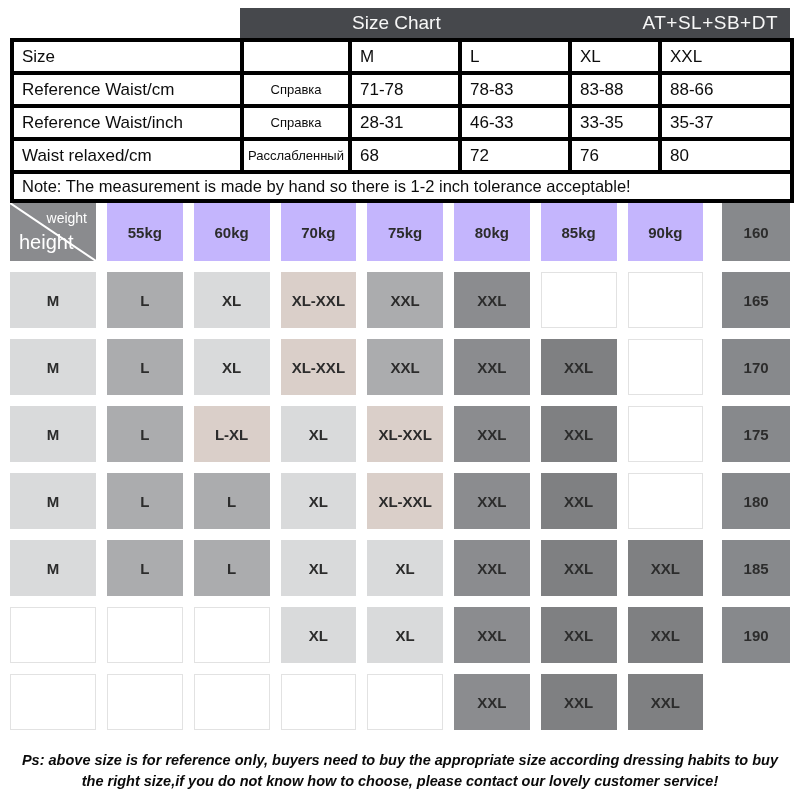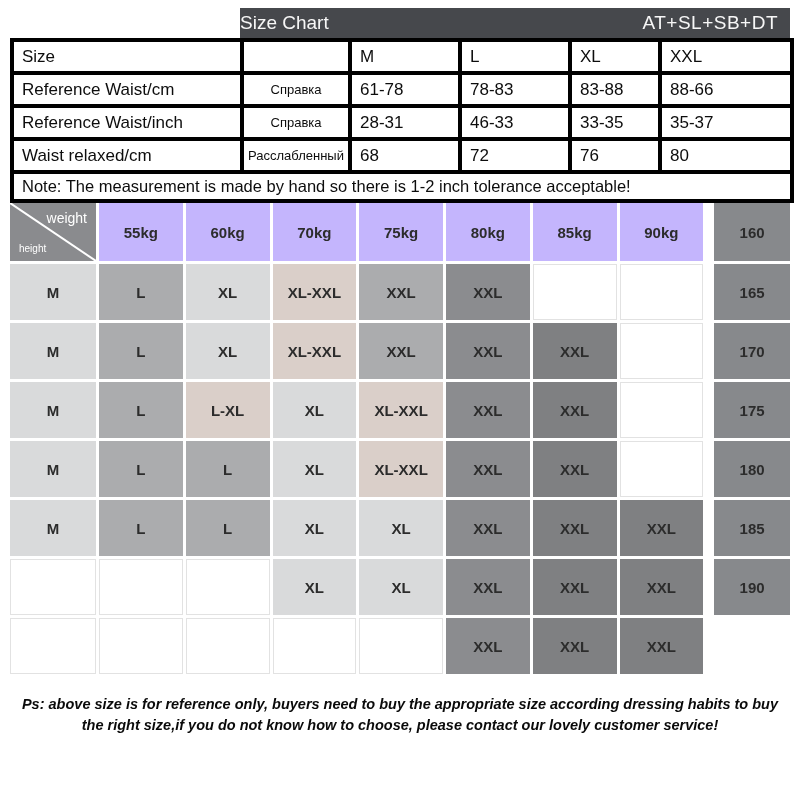--- a/index.html
+++ b/index.html
@@ -12,21 +12,21 @@
   }
   .page { width:800px; height:800px; padding:8px 10px 0 10px; }
 
   
   .sc-header {
     margin-left:230px; width:550px; height:30px;
     background:#46484c; color:#f7f7f7;
     display:flex; align-items:center;
     font-size:19px;
   }
-  .sc-title { }
+  .sc-title { margin-left:112px; }
   .sc-code  { margin-left:auto; margin-right:12px; letter-spacing:.5px; }
 
   table.sc { border-collapse:collapse; width:780px; table-layout:fixed; font-size:17px; }
   table.sc td {
     border:4px solid #000000;
     height:33px;
     padding:0 2px 0 8px;
     white-space:nowrap; overflow:hidden;
     color:#0d0d0d;
   }
@@ -38,34 +38,34 @@
     font-size:24px; font-weight:bold; font-style:italic;
     color:#000;
     margin:20px 0 16px 8px;
   }
 
   
   .grid {
     display:grid;
     grid-template-columns:86px repeat(8, 1fr);
     grid-template-rows:58px repeat(7, 56px);
-    gap:3px;
+    gap:11px;
     width:780px;
     background:#fff;
   }
   .grid > div {
     display:flex; align-items:center; justify-content:center;
     font-size:15px; font-weight:700; color:#2c2c2c;
   }
   .hc { background:#c4b5fd; color:#f2f2f2; font-weight:500; font-size:16px; }
   .rh { background:#87898c; color:#1f1f1f; font-size:15px;margin-left:8px; }
   .corner { position:relative; background:#8a8b8e; overflow:hidden; }
   .corner svg { position:absolute; inset:0; width:100%; height:100%; }
   .corner .cw { position:absolute; top:7px; right:9px; color:#fff; font-size:14px; font-weight:500; }
-  .corner .ch { position:absolute; bottom:7px; left:9px; color:#fff; font-size:10px; font-weight:500; }
+  .corner .ch { position:absolute; bottom:7px; left:9px; color:#fff; font-size:20px; font-weight:500; }
   .gc[data-tone="light"]  { background:#d9dadb; }
   .gc[data-tone="mid"]    { background:#abacae; }
   .gc[data-tone="pink"]   { background:#dacfc9; }
   .gc[data-tone="dark"]   { background:#8b8c8f; }
   .gc[data-tone="darker"] { background:#7f8082; }
   .gc[data-tone="empty"]  { background:#fff; box-shadow:inset 0 0 0 1px #e2e2e2; }
 
   
   .footer {
     margin-top:20px;
@@ -101,21 +101,21 @@
       <td>Size</td>
       <td class="hint"></td>
       <td>M</td>
       <td>L</td>
       <td>XL</td>
       <td>XXL</td>
     </tr>
     <tr>
       <td>Reference Waist/cm</td>
       <td class="hint">Справка</td>
-      <td>61-78</td>
+      <td>71-78</td>
       <td>78-83</td>
       <td>83-88</td>
       <td>88-66</td>
     </tr>
     <tr>
       <td>Reference Waist/inch</td>
       <td class="hint">Справка</td>
       <td>28-31</td>
       <td>46-33</td>
       <td>33-35</td>

